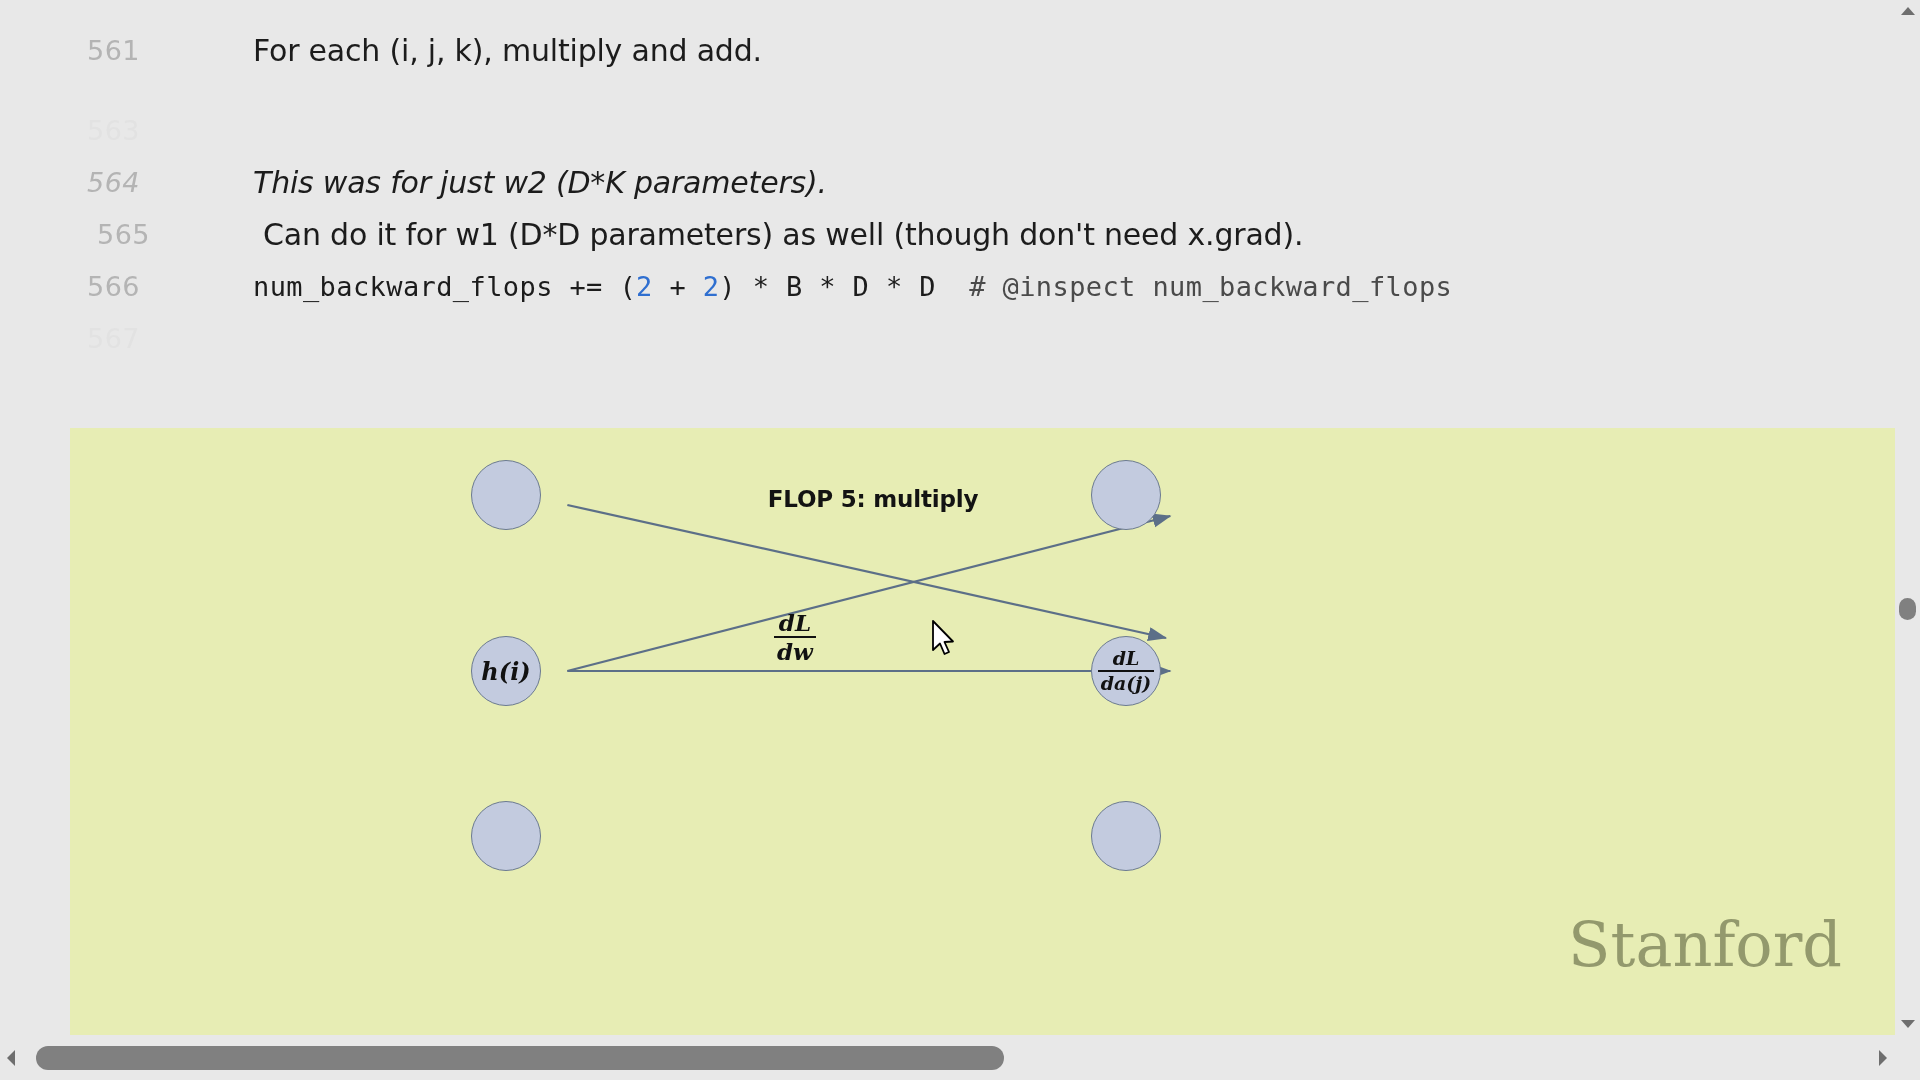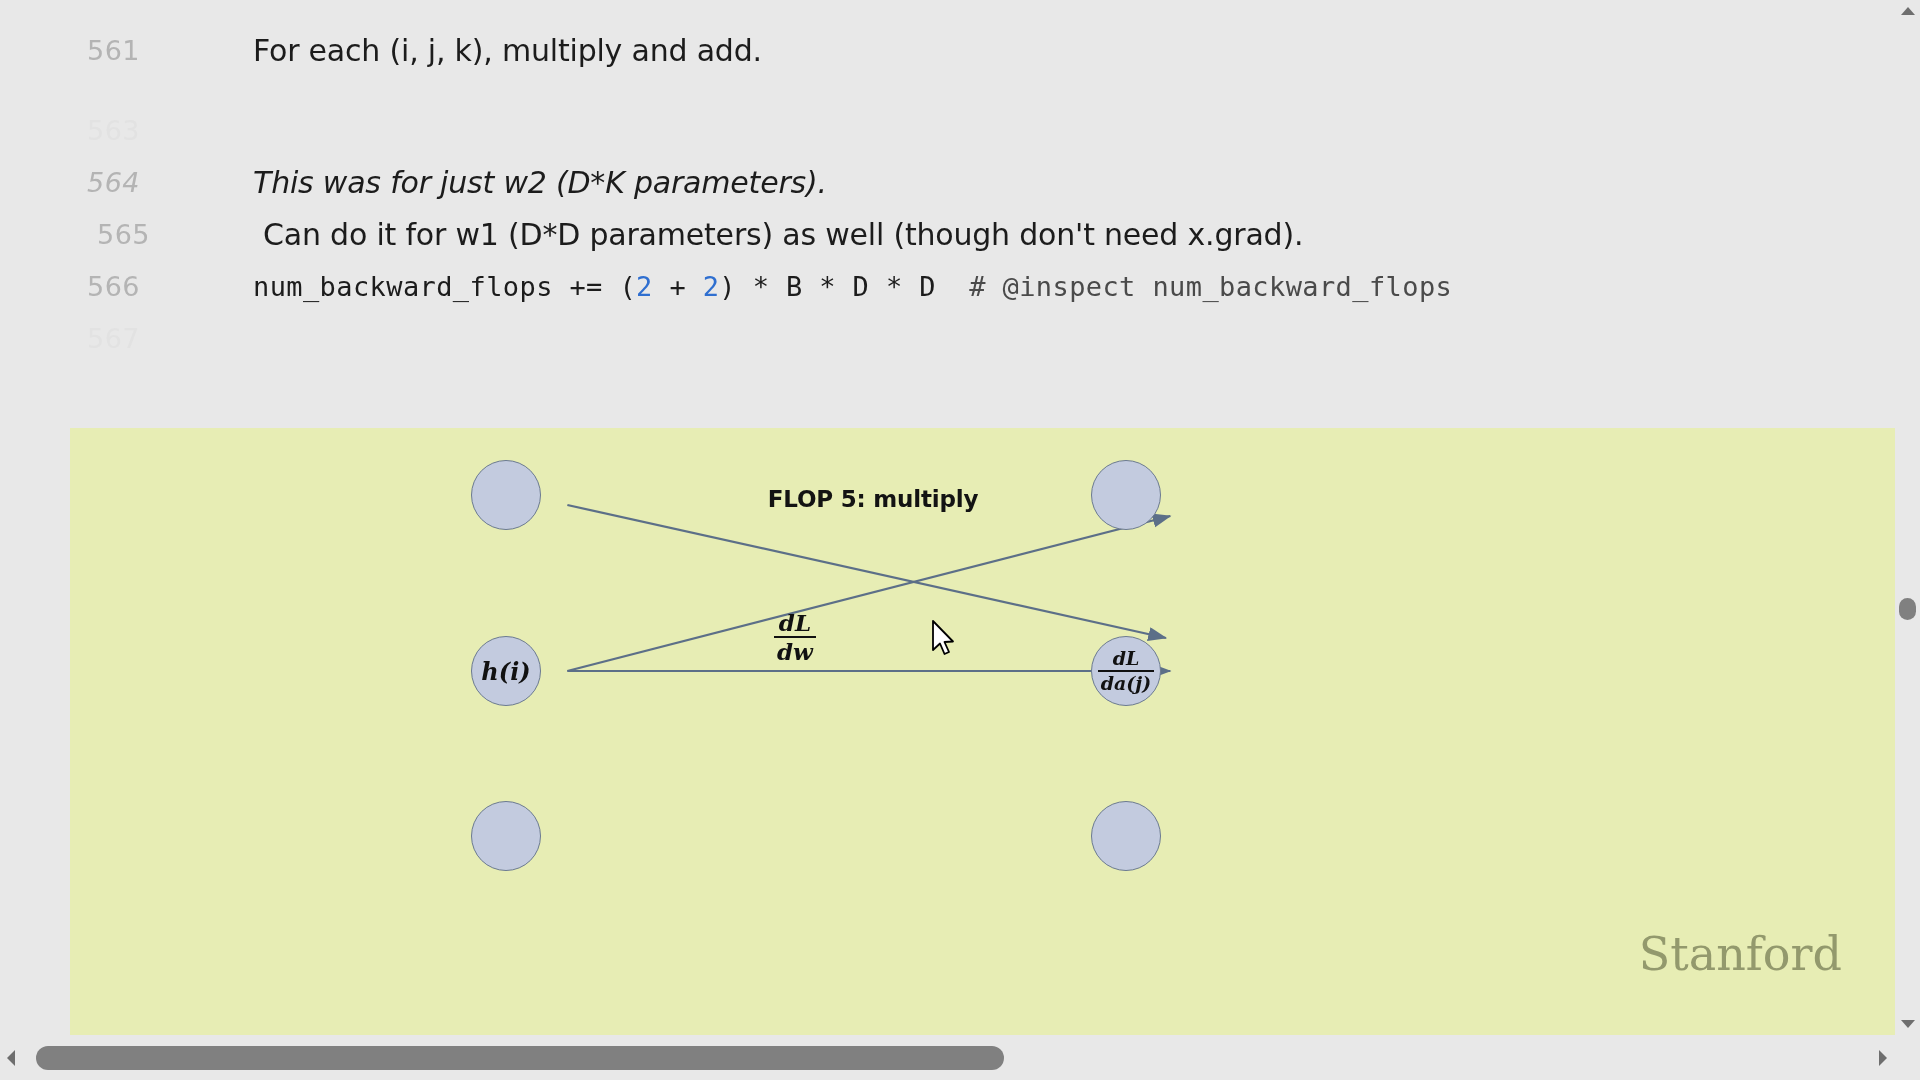--- a/index.html
+++ b/index.html
@@ -133,21 +133,21 @@
     top: 675px;
     text-align: center;
     color: #111;
   }
   #edge-label .num-part, #edge-label .den-part { font-size: 23px; }
   #stanford {
     position: absolute;
     right: 140px;
     bottom: 72px;
     font-family: "DejaVu Serif", serif;
-    font-size: 46px;
+    font-size: 62px;
     color: #93996d;
     letter-spacing: 0px;
   }
 
   
   #cursor {
     position: absolute;
     left: 931px;
     top: 620px;
     width: 26px;

